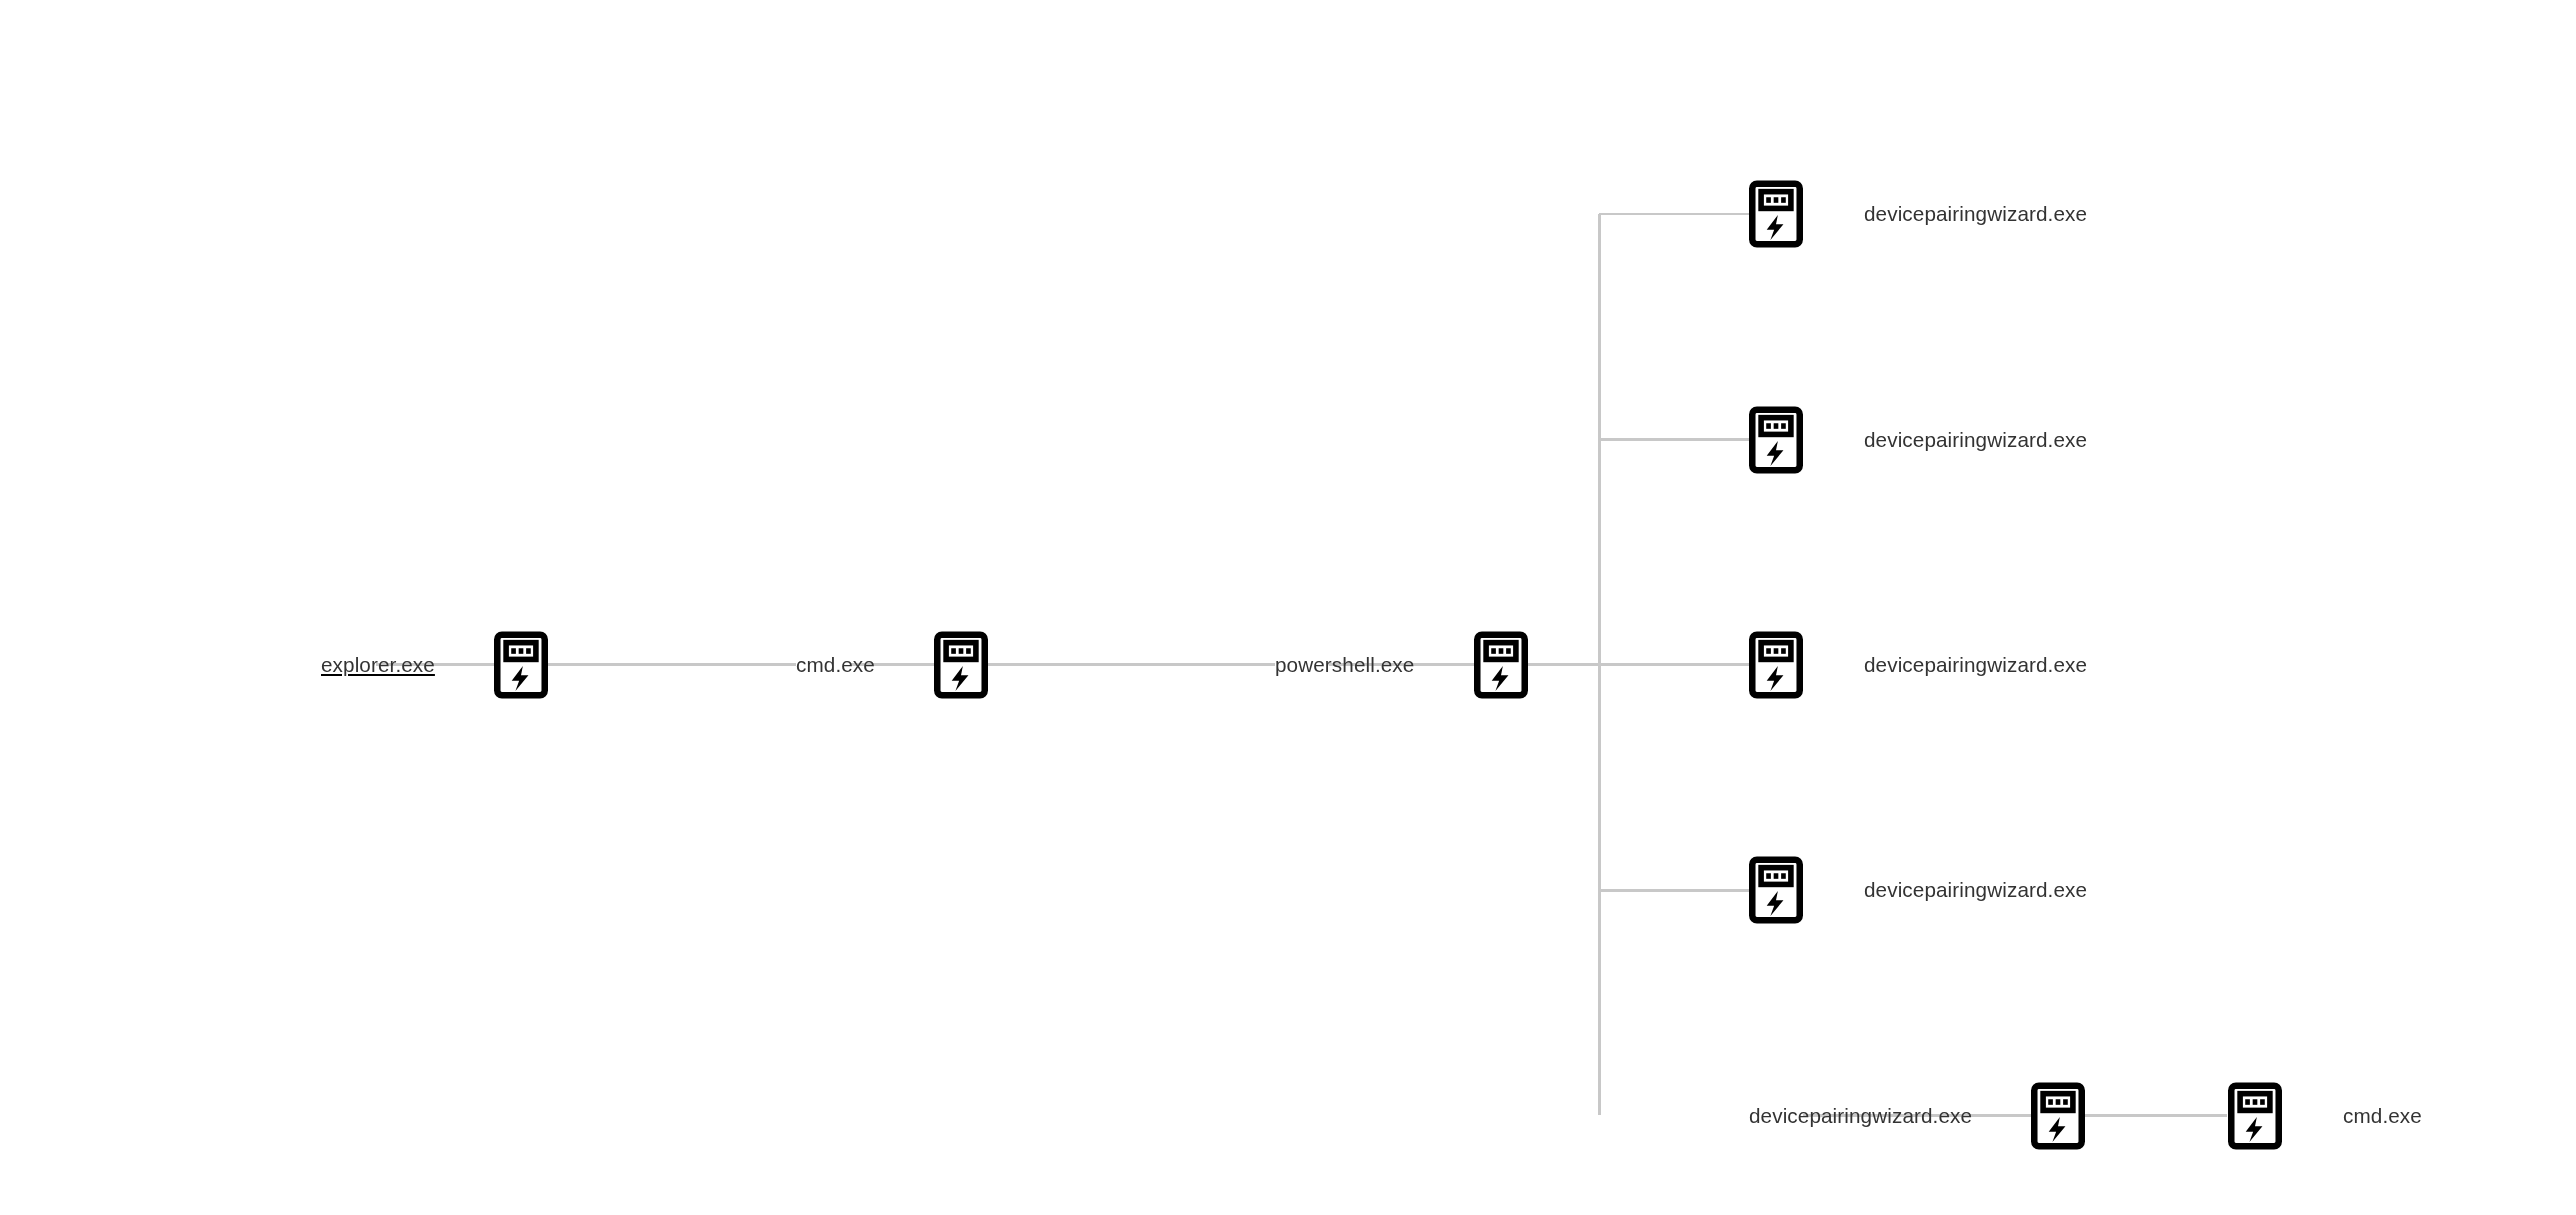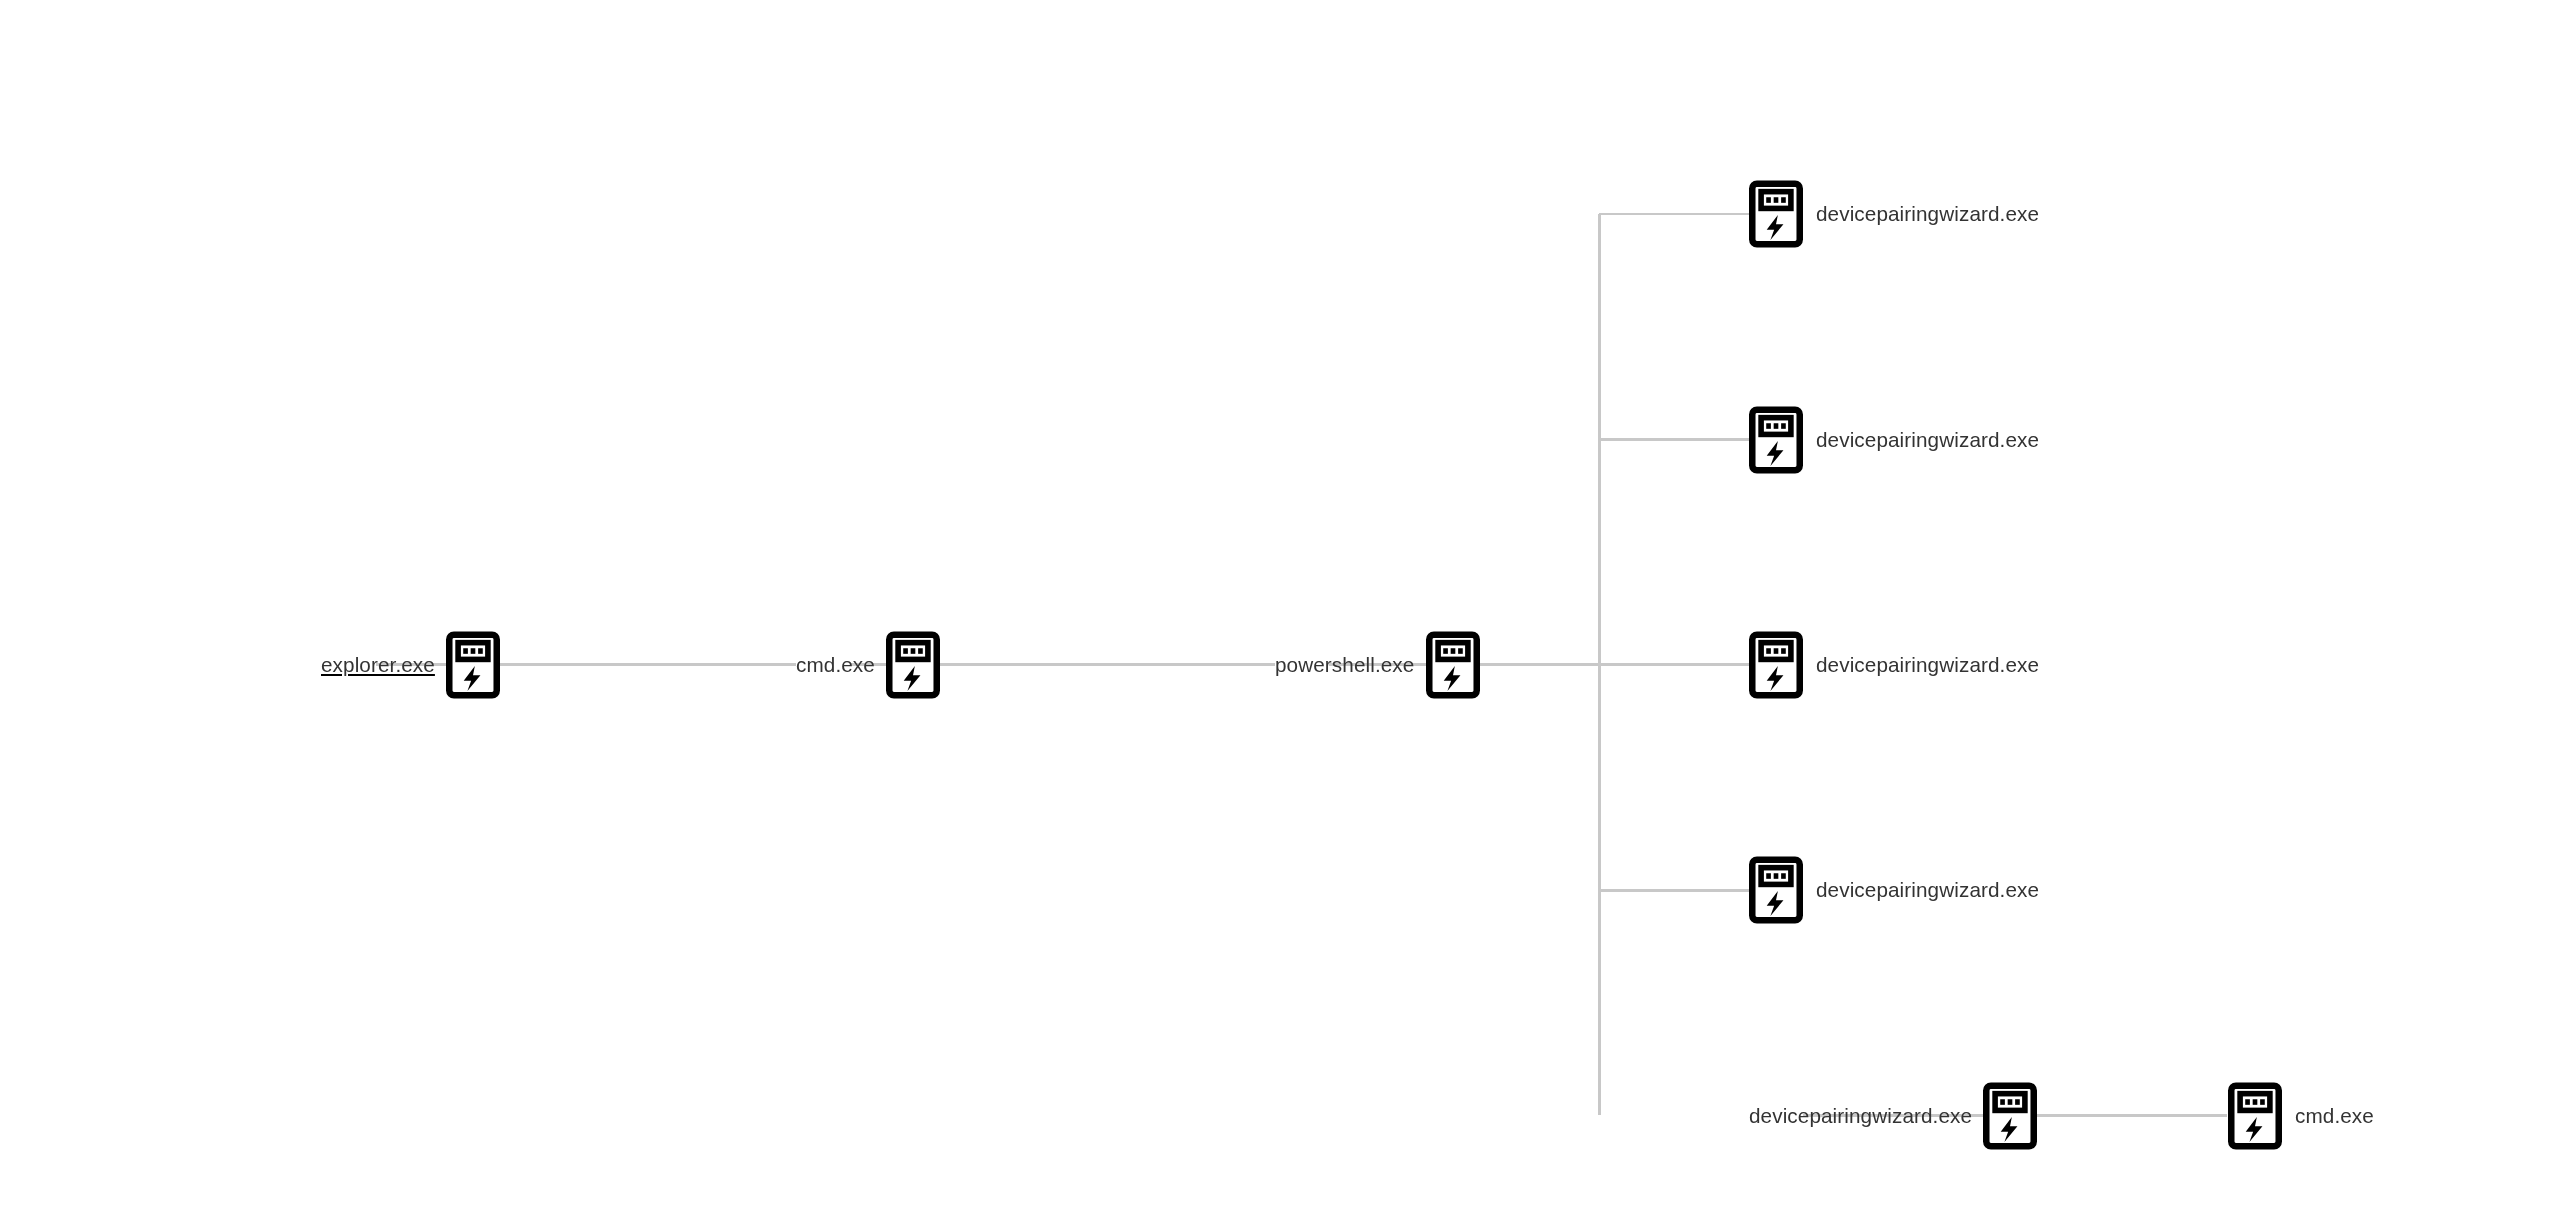--- a/index.html
+++ b/index.html
@@ -25,20 +25,21 @@
     width: 2576px;
     height: 1215px;
     pointer-events: none;
   }
   .node {
     position: absolute;
     display: flex;
     flex-direction: row;
     align-items: center;
     white-space: nowrap;
+    gap: 48px;
   }
   .node.label-left {
     flex-direction: row-reverse;
   }
   .node-icon {
     width: 54px;
     height: 68px;
     flex: 0 0 auto;
     display: block;
   }

